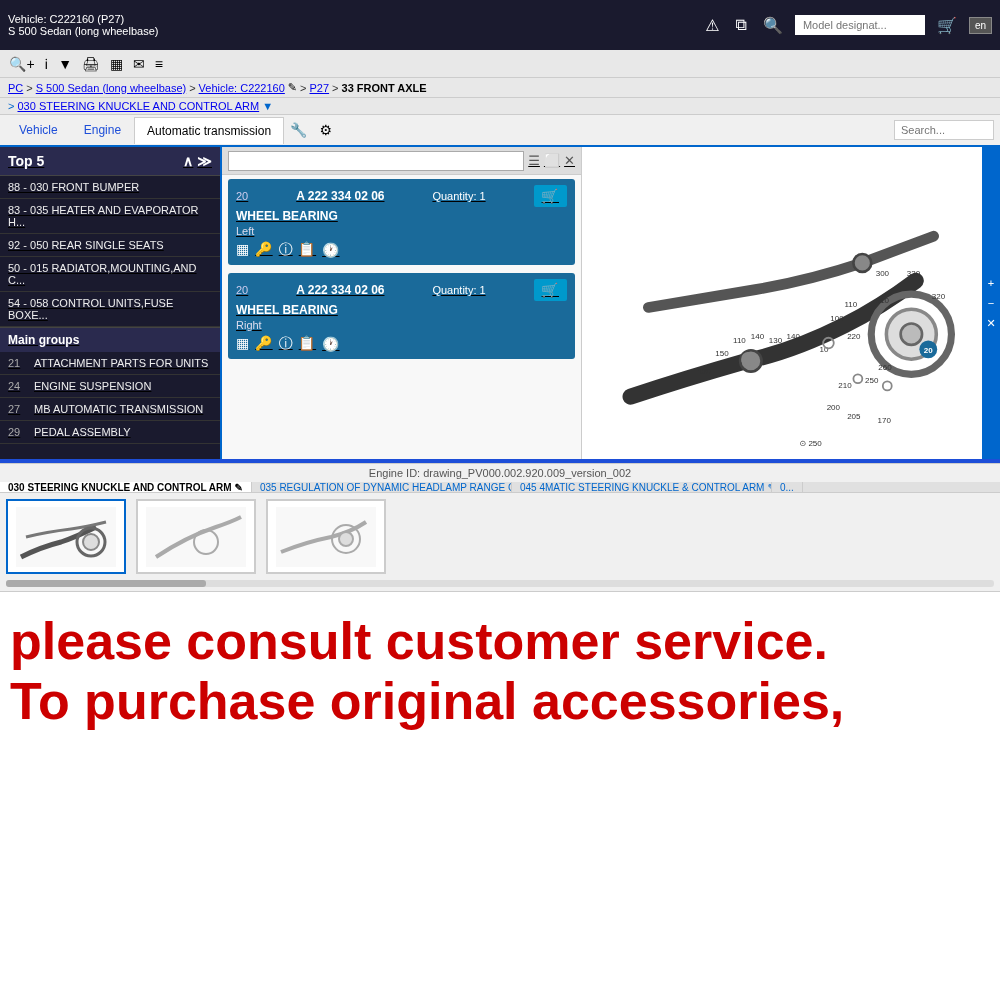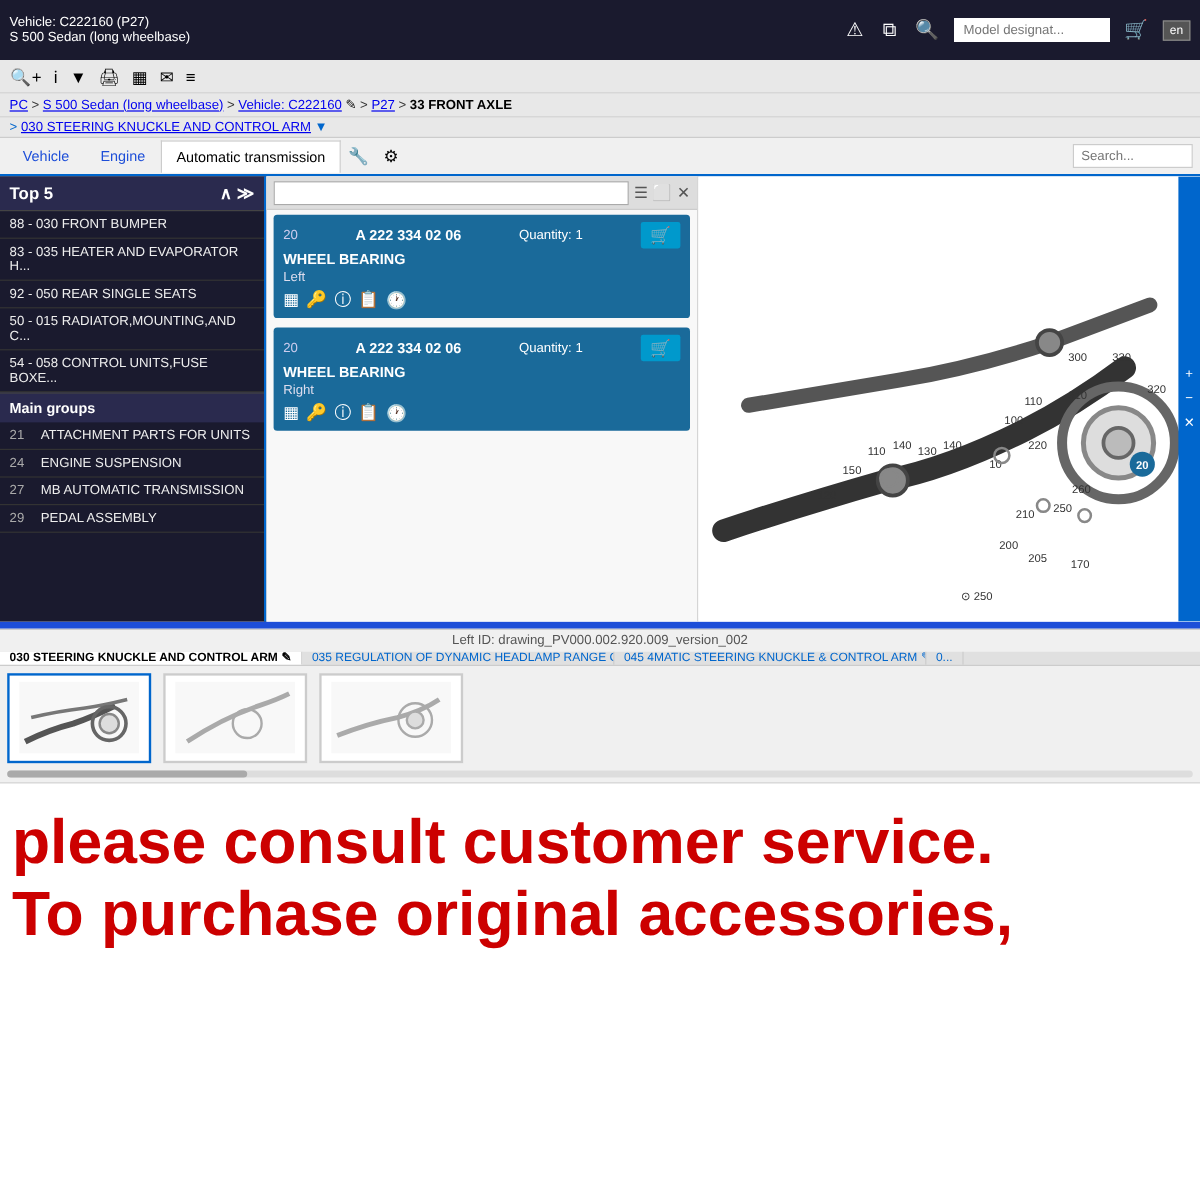--- a/index.html
+++ b/index.html
@@ -81,22 +81,23 @@
       border: 1px solid #ccc;
       border-bottom: none;
       color: #000;
     }
     .tab-icon { font-size: 14px; padding: 4px 6px; cursor: pointer; }
     .tab-search { margin-left: auto; background: #fff; border: 1px solid #ccc; padding: 3px 6px; font-size: 11px; width: 100px; }
 
     
     .main-content {
       display: flex;
-      height: 377px;
-      border-bottom: 6px solid #1d4ed8;
+      height: 316px;
+      border-bottom: 4px solid #1d4ed8;
+      text-decoration: underline;
     }
 
     
     .sidebar {
       width: 222px;
       min-width: 222px;
       background: #1a1a2e;
       color: #fff;
       display: flex;
       flex-direction: column;
@@ -494,21 +495,21 @@
     <div class="diagram-scroll-right">
       <button style="background:none;border:none;color:#fff;cursor:pointer;font-size:11px;">+</button>
       <button style="background:none;border:none;color:#fff;cursor:pointer;font-size:11px;">−</button>
       <button style="background:none;border:none;color:#fff;cursor:pointer;font-size:11px;">✕</button>
     </div>
   </div>
 
 </div>
 
 <div class="image-id-bar">
-  <span>Left ID: drawing_PV000.002.920.009_version_002</span>
+  <span>Engine ID: drawing_PV000.002.920.009_version_002</span>
 </div>
 
 <div class="thumb-area">
   <div class="thumb-tabs">
     <div class="thumb-tab active">
       <span>030 STEERING KNUCKLE AND CONTROL ARM</span>
       <span>✎</span>
     </div>
     <div class="thumb-tab">
       <span>035 REGULATION OF DYNAMIC HEADLAMP RANGE CONTROL, FRONT</span>

